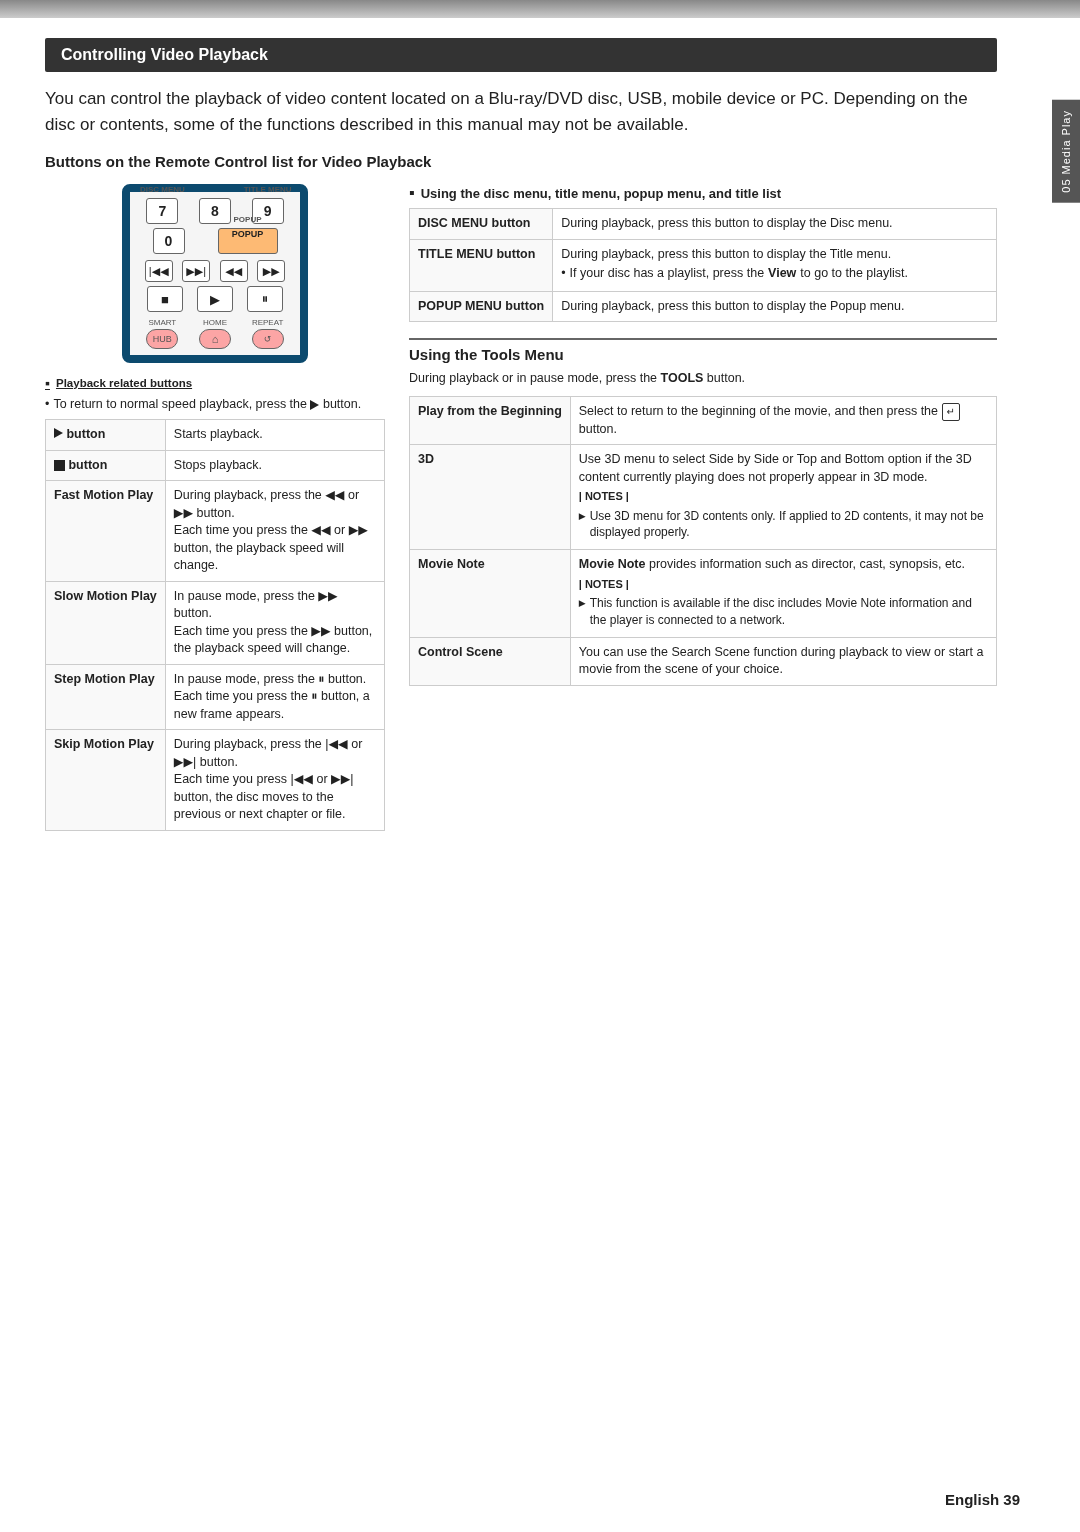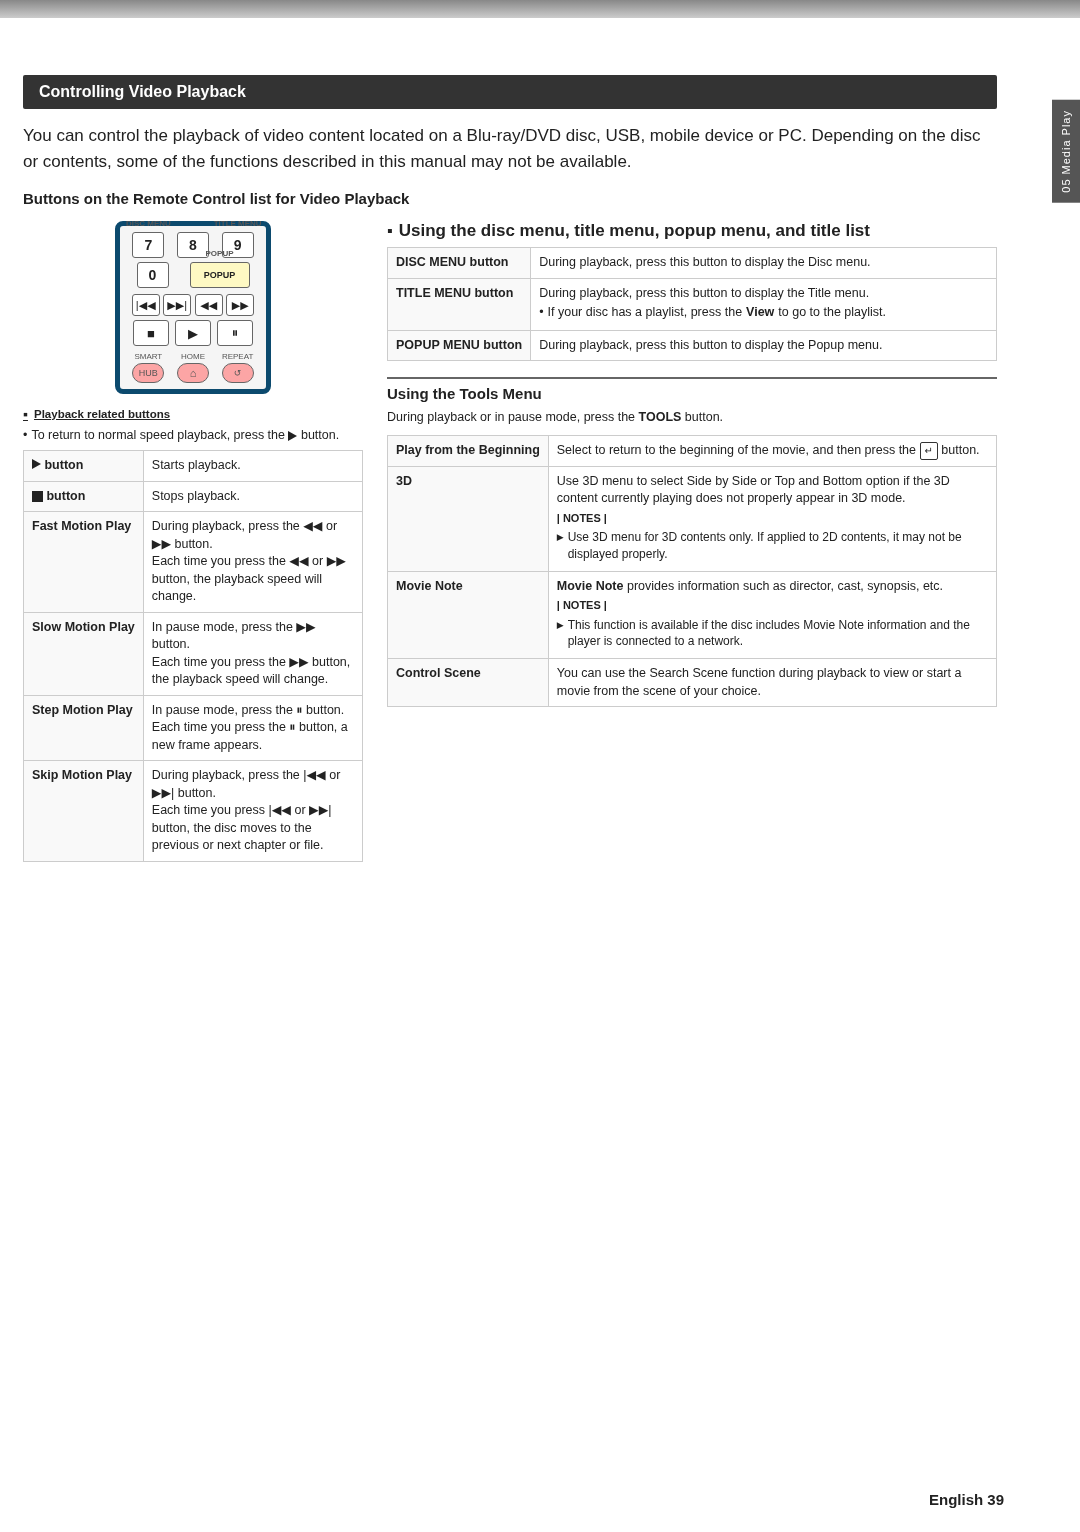--- a/index.html
+++ b/index.html
@@ -33,23 +33,22 @@
       text-orientation: mixed;
       transform: rotate(180deg);
       padding: 10px 6px;
       display: flex;
       align-items: center;
       justify-content: center;
       letter-spacing: 1px;
     }
 
     .main-content {
-      padding: 20px 55px 20px 23px;
+      padding: 20px 55px 20px 45px;
       margin-right: 28px;
-      margin-top: 37px;
     }
 
     
     .section-header {
       background: #333;
       color: white;
       font-size: 16px;
       font-weight: bold;
       padding: 8px 16px;
       margin-bottom: 14px;
@@ -86,22 +85,22 @@
     }
 
     
     .remote-container {
       display: flex;
       justify-content: center;
       margin-bottom: 12px;
     }
 
     .remote {
-      width: 156px;
-      border: 5px solid #0c4a6e;
+      width: 186px;
+      border: 8px solid #0c4a6e;
       border-radius: 8px;
       background: #f5f5f5;
       padding: 6px;
       position: relative;
     }
 
     .remote-num-row {
       display: flex;
       justify-content: space-around;
       margin-bottom: 4px;
@@ -145,23 +144,23 @@
       justify-content: center;
       font-size: 14px;
       font-weight: bold;
       border-radius: 3px;
     }
 
     .remote-popup-btn {
       width: 60px;
       height: 26px;
       border: 1.5px solid #666;
-      background: #fef9c3;
-      display: flex;
-      align-items: center;
+      background: #fdba74;
+      display: flex;
+      align-items: flex-start;
       justify-content: center;
       font-size: 9px;
       font-weight: bold;
       border-radius: 3px;
       position: relative;
     }
 
     .remote-popup-btn .label-above {
       position: absolute;
       top: -14px;
@@ -315,32 +314,32 @@
 
     
     .page-footer {
       position: absolute;
       bottom: 24px;
       left: 0;
       right: 0;
       display: flex;
       justify-content: flex-end;
       align-items: center;
-      padding-right: 76px;
+      padding-right: 60px;
       margin-left: 45px;
     }
 
     .page-number {
       font-size: 15px;
       font-weight: bold;
       color: #222;
     }
 
     .disc-header {
-      font-size: 17px;
+      font-size: 13px;
       font-weight: bold;
       margin-bottom: 6px;
       display: flex;
       align-items: center;
       gap: 6px;
     }
 
     .disc-header::before {
       content: '▪';
       font-size: 16px;

